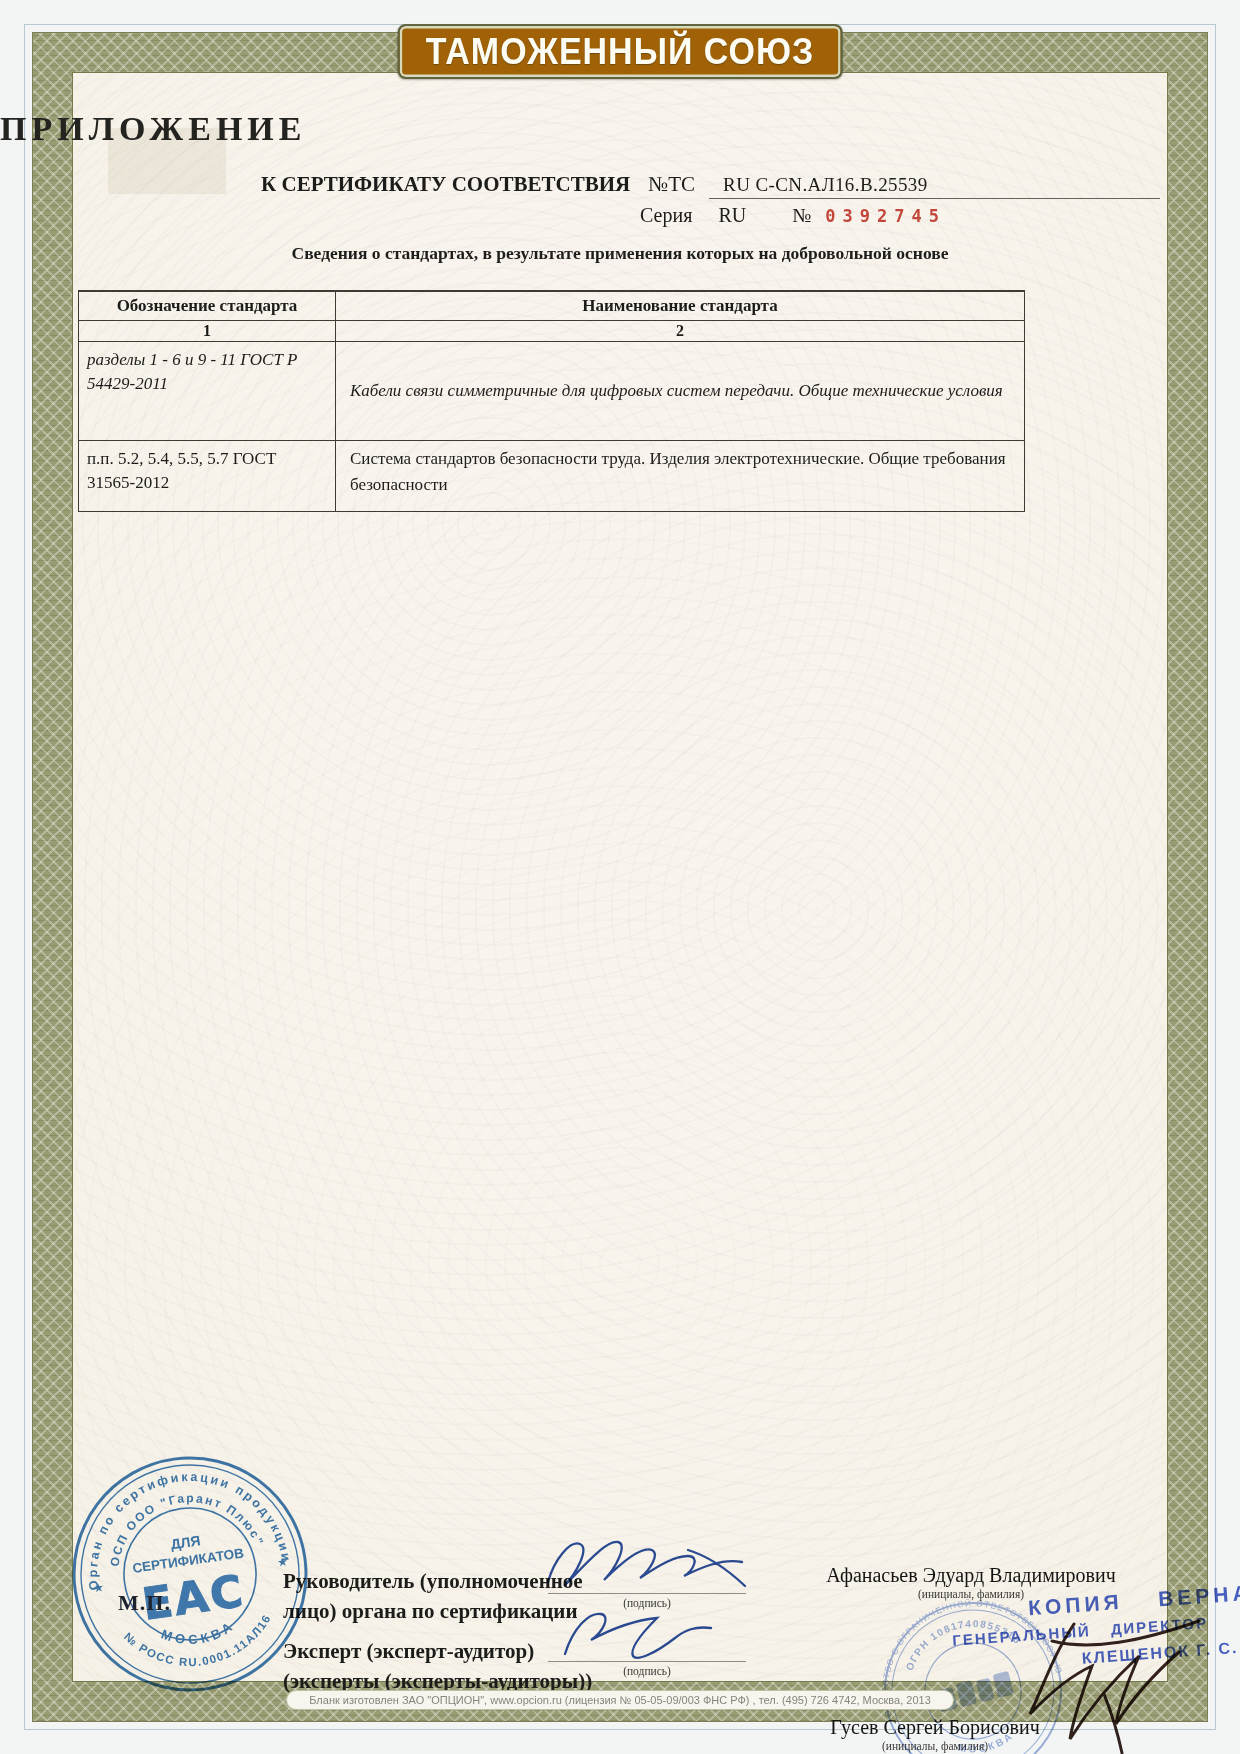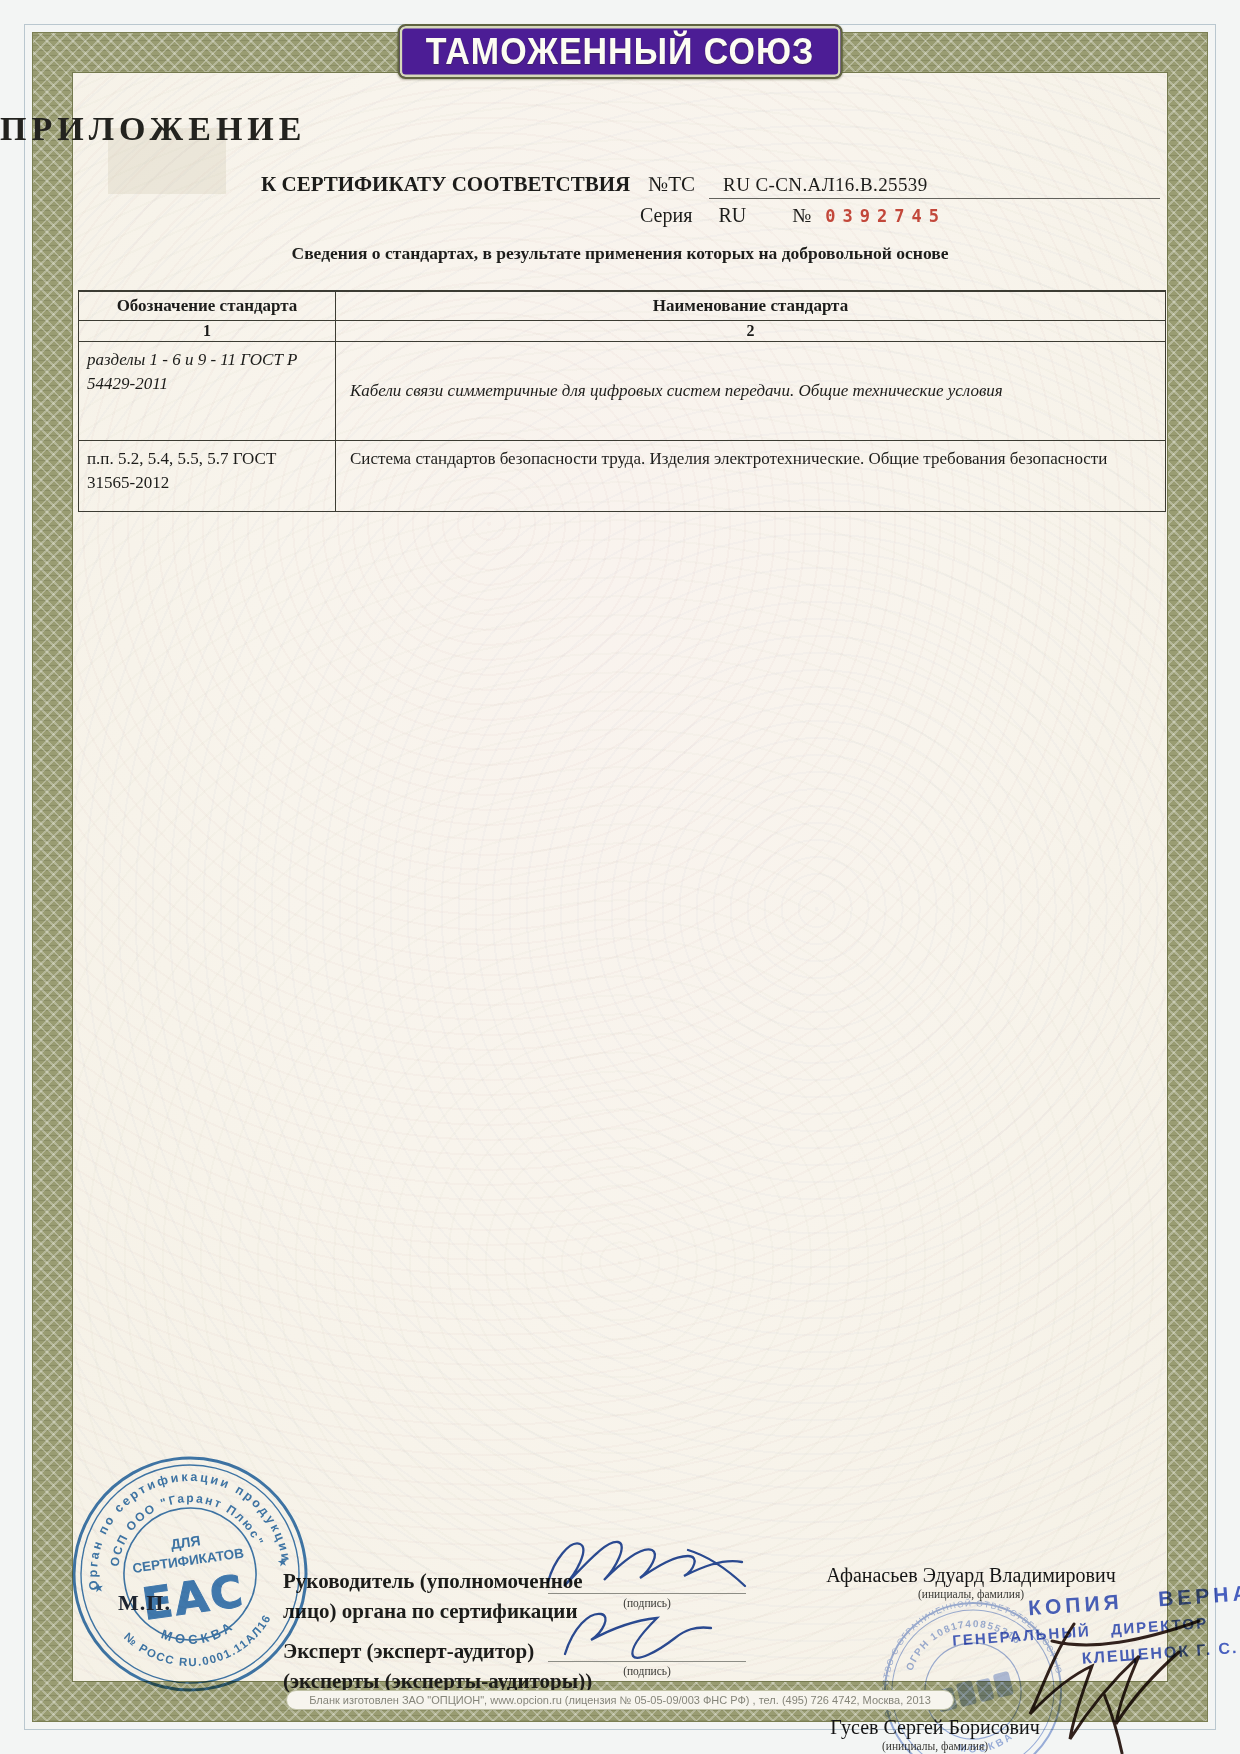--- a/index.html
+++ b/index.html
@@ -30,21 +30,21 @@
     background:
       repeating-radial-gradient(circle at 38% 28%, rgba(198,150,150,.055) 0 2px, transparent 2px 15px),
       repeating-radial-gradient(circle at 68% 52%, rgba(150,160,195,.05) 0 2px, transparent 2px 17px),
       repeating-radial-gradient(circle at 50% 74%, rgba(175,182,150,.05) 0 2px, transparent 2px 19px);
   }
   .wm-square{position:absolute;left:108px;top:128px;width:118px;height:66px;background:rgba(205,198,172,.28);}
 
   
   .banner{
     position:absolute;top:24px;left:50%;transform:translateX(-50%);
-    background:#4c1d95;border:2px solid #5f6340;border-radius:8px;
+    background:#a16207;border:2px solid #5f6340;border-radius:8px;
     box-shadow:inset 0 0 0 2.5px #d6d9ba, 0 1px 2px rgba(60,60,30,.35);
     padding:6px 26px;z-index:4;
   }
   .banner-text{
     font-family:"Liberation Sans", sans-serif;font-weight:bold;font-size:34px;
     letter-spacing:1px;color:#fcfcf2;white-space:nowrap;
     transform:scaleY(1.08);display:inline-block;
     text-shadow:0 1px 1px rgba(40,45,20,.45);
   }
 
@@ -75,21 +75,21 @@
     font-size:17px;letter-spacing:7px;color:#c2473a;
   }
 
   .intro{
     position:absolute;top:241px;left:95px;right:95px;text-align:center;z-index:3;
     font-size:17.5px;font-weight:bold;line-height:24px;color:#1d1d1b;
   }
 
   
   table.std{
-    position:absolute;top:290px;left:78px;width:1088px;z-index:3;
+    position:absolute;top:290px;left:78px;width:947px;z-index:3;
     border-collapse:collapse;table-layout:fixed;
   }
   table.std th, table.std td{
     border:1.5px solid #3c3c33;font-family:"Liberation Serif", serif;color:#1c1c1a;
   }
   table.std th{font-size:17px;font-weight:bold;padding:3px 4px;height:22px;border-top-width:2px;}
   .col1{width:257px;}
   tr.numrow td{font-size:16px;font-weight:bold;text-align:center;height:18px;padding:1px;}
   tr.datarow1 td{height:86px;font-style:italic;}
   tr.datarow2 td{height:58px;}

